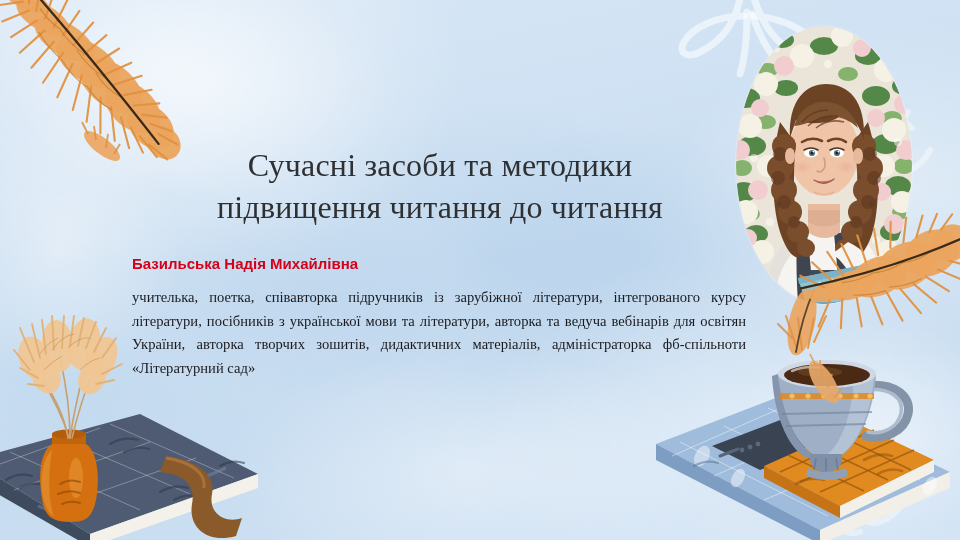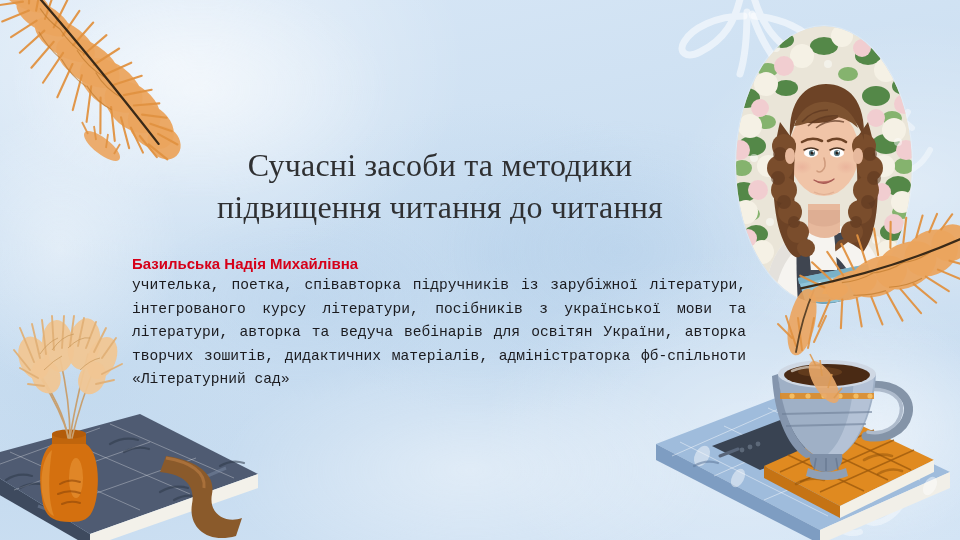--- a/index.html
+++ b/index.html
@@ -67,24 +67,24 @@
     top: 253px;
     width: 614px;
     z-index: 12;
   }
   .bio-name {
     font-family: "Liberation Sans", sans-serif;
     font-size: 15px;
     font-weight: bold;
     color: #d60019;
     line-height: 21px;
-    margin-bottom: 0;
+    margin-bottom: 12px;
   }
   .bio-text {
-    font-family: Liberation Mono, monospace;
+    font-family: Liberation Serif, serif;
     font-size: 14.6px;
     line-height: 23.5px;
     color: #1b1b1f;
     text-align: justify;
     text-justify: inter-word;
     hyphens: none;
   }
 
   
   .portrait {

